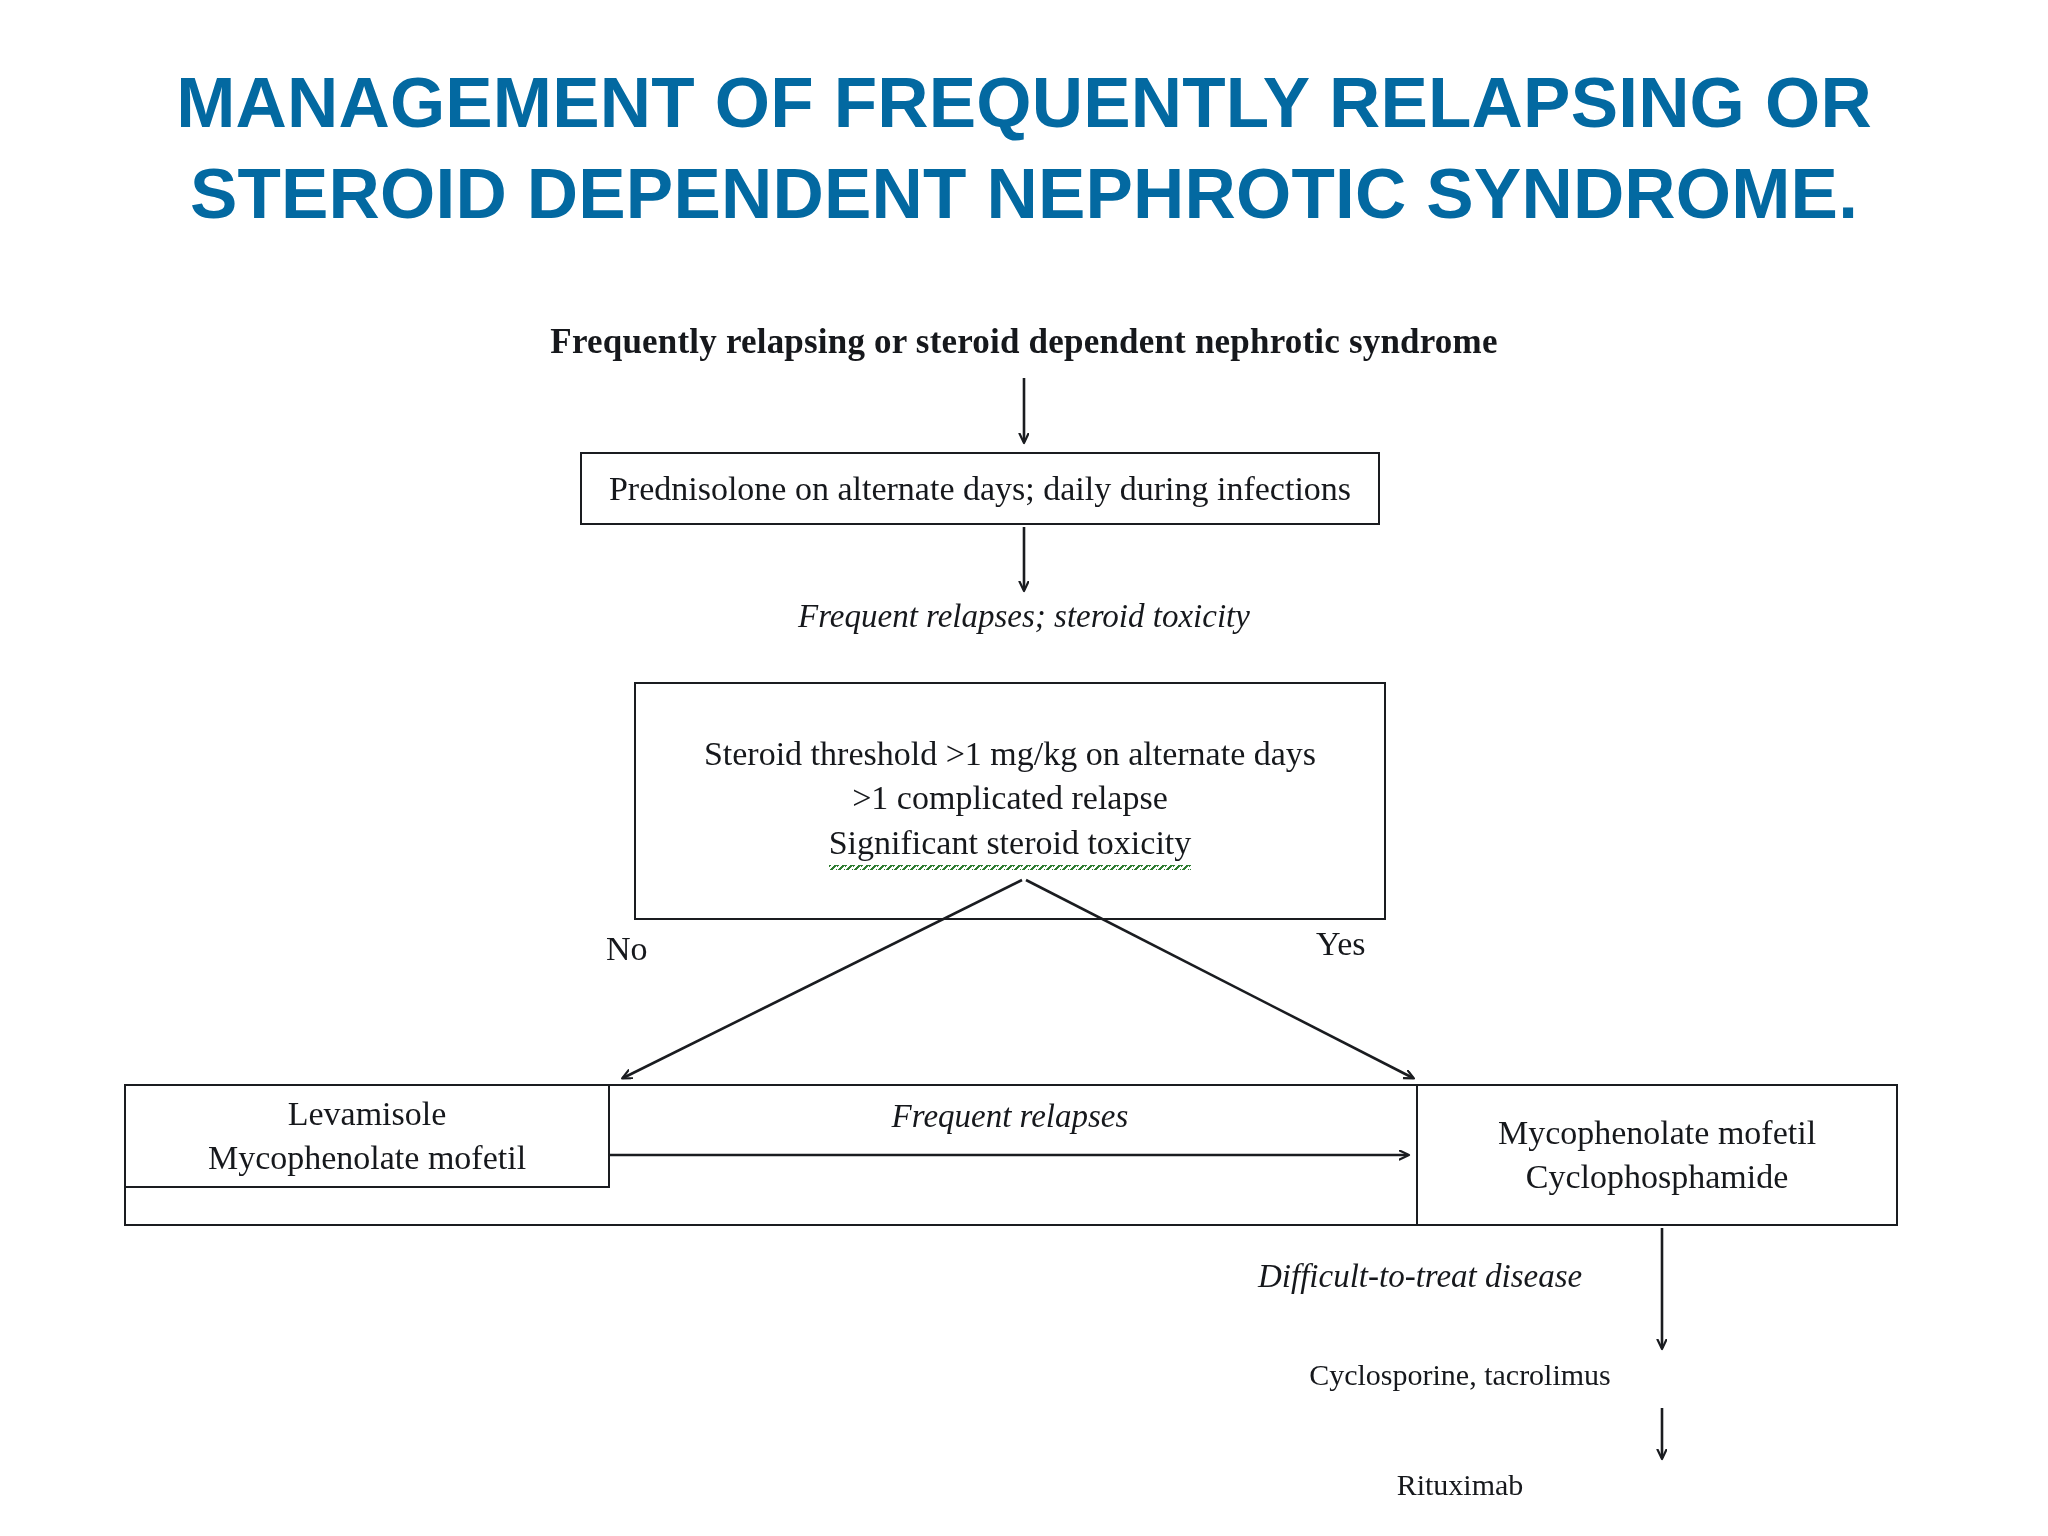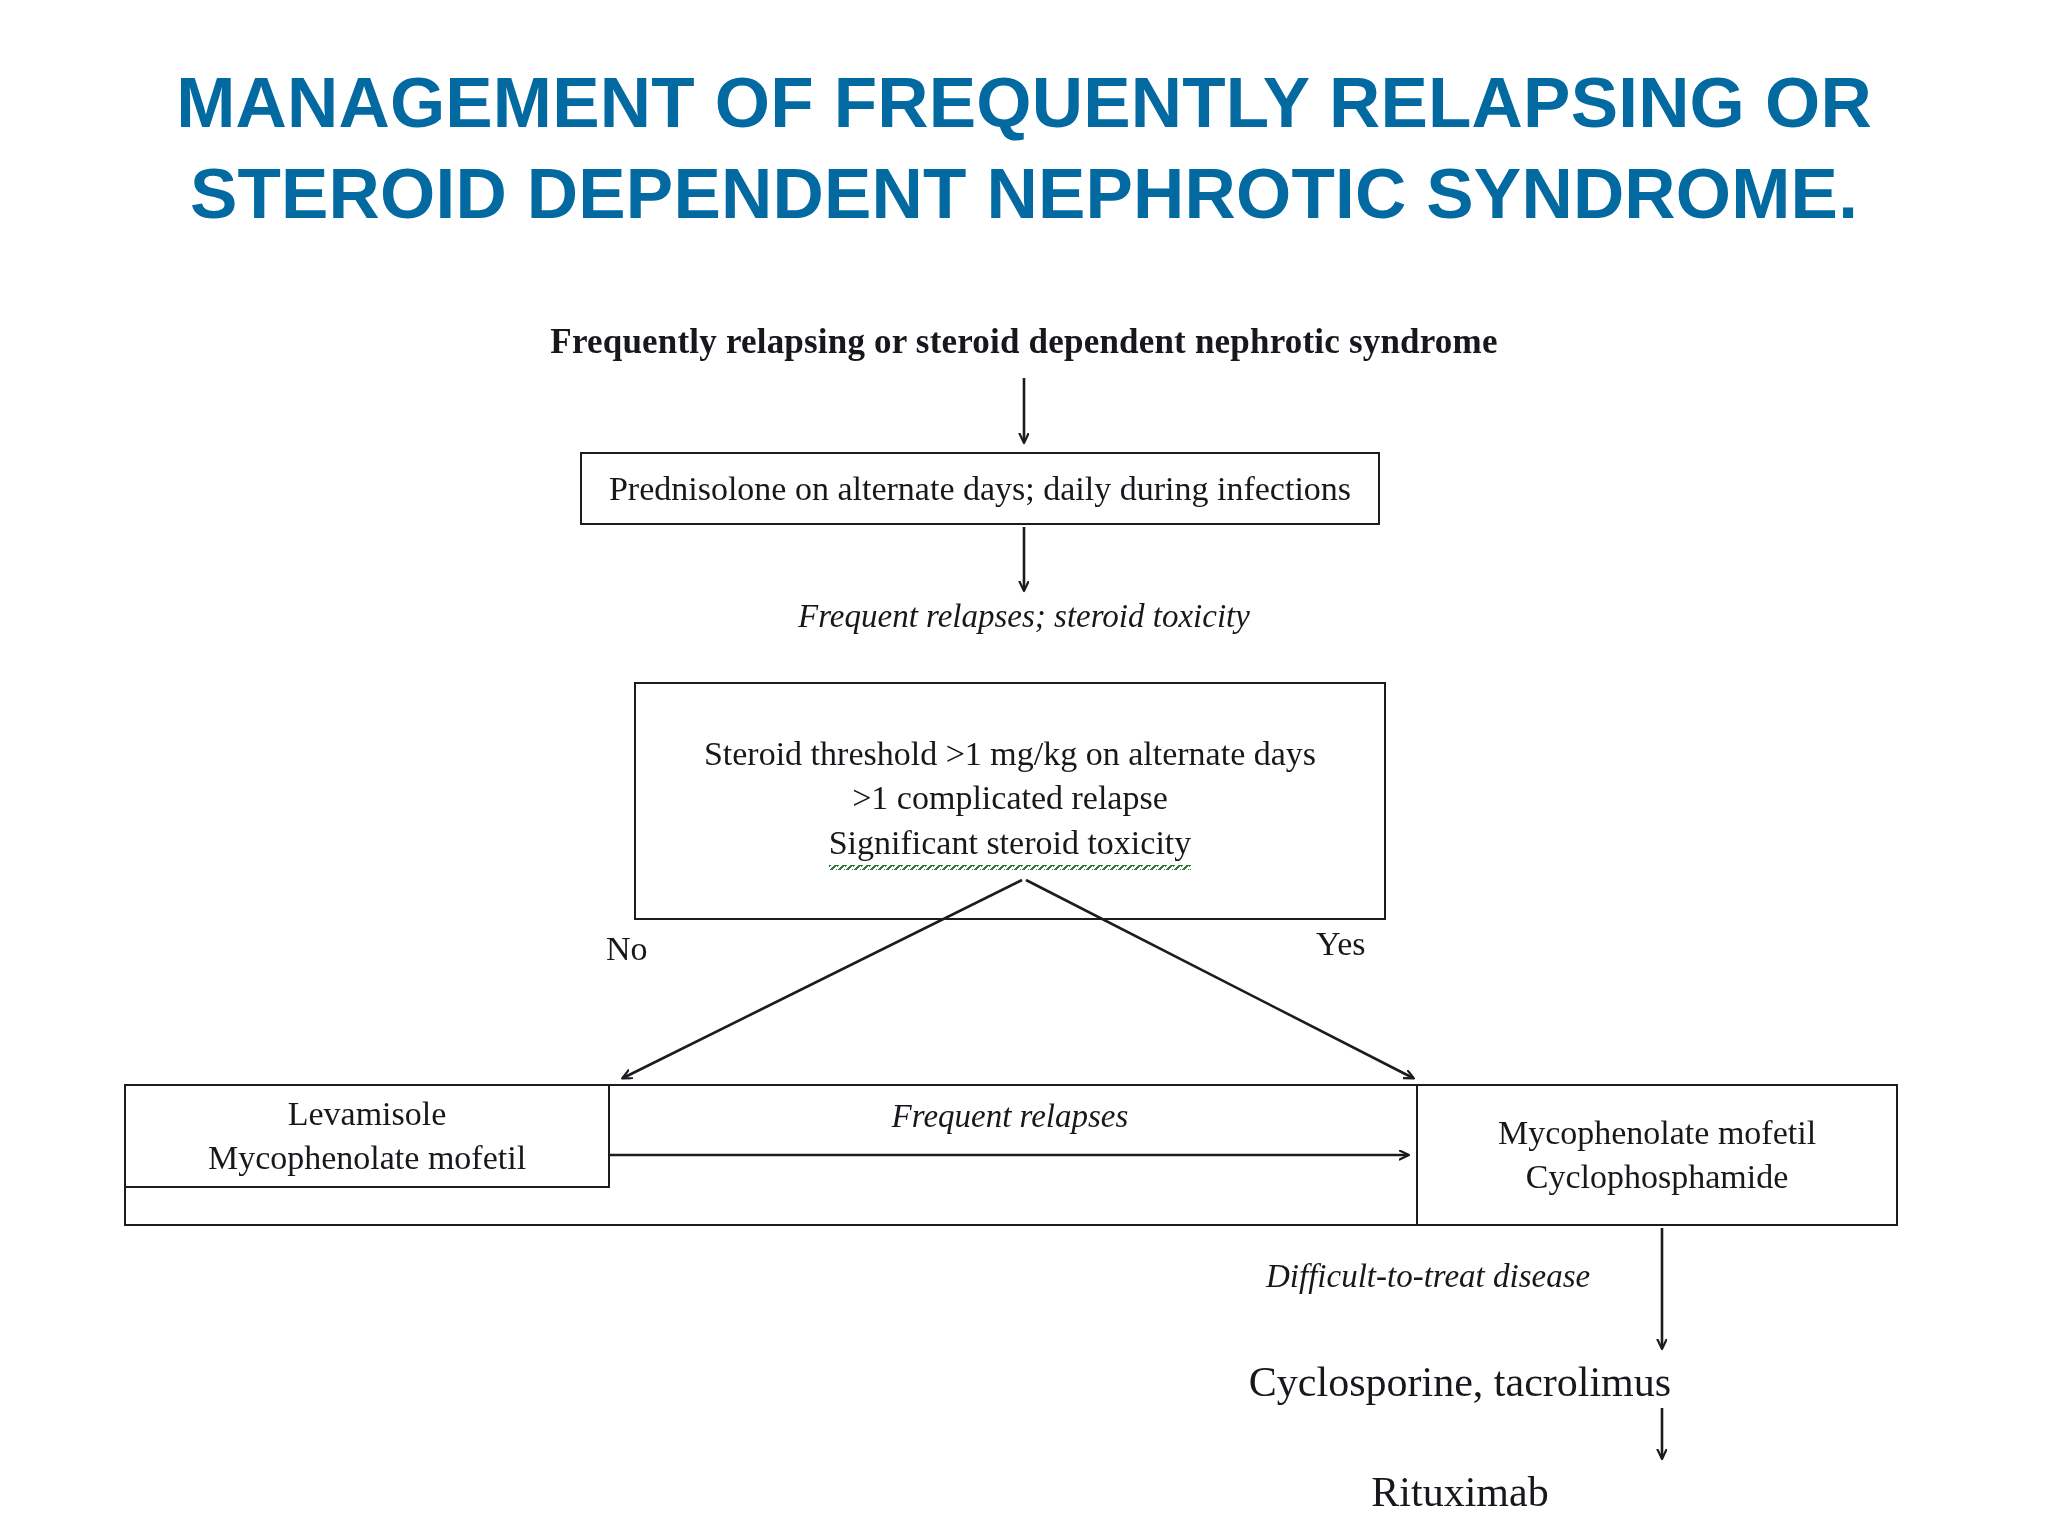--- a/index.html
+++ b/index.html
@@ -136,21 +136,20 @@
     left: 760px;
     top: 1098px;
     width: 500px;
     text-align: center;
   }
 
   .lbl-difficult {
     left: 1258px;
     top: 1258px;
     font-size: 33px;
-    margin-left: 8px;
   }
 
   .box-left {
     left: 124px;
     top: 1084px;
     width: 486px;
     height: 104px;
     font-size: 34px;
     line-height: 1.3;
   }
@@ -165,21 +164,21 @@
   .box-span {
     left: 124px;
     top: 1084px;
     width: 1774px;
     height: 142px;
     border: 2.5px solid #1a1c20;
     background: transparent;
   }
 
   .plain-node {
-    font-size: 42px;
+    font-size: 30px;
     white-space: nowrap;
     text-align: center;
   }
   .node-cyclosporine {
     left: 1180px;
     top: 1358px;
     width: 560px;
   }
   .node-rituximab {
     left: 1180px;

